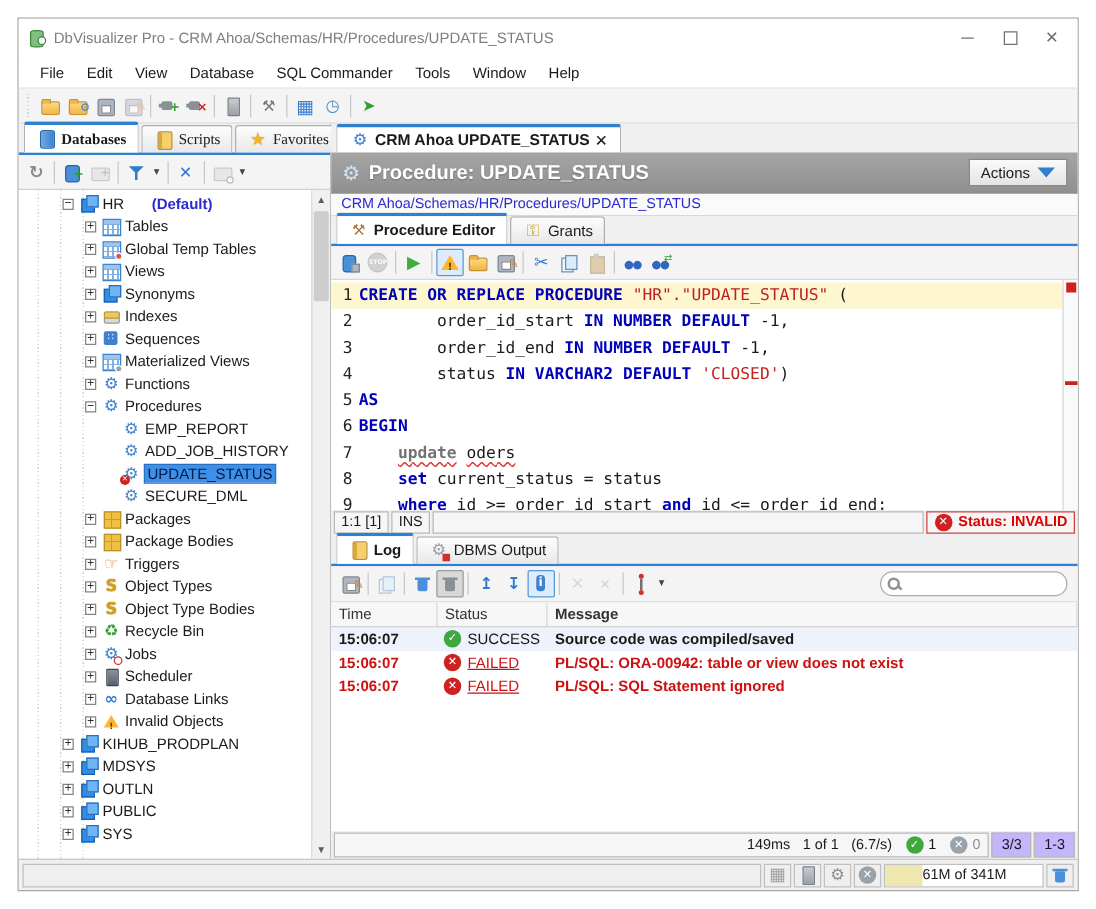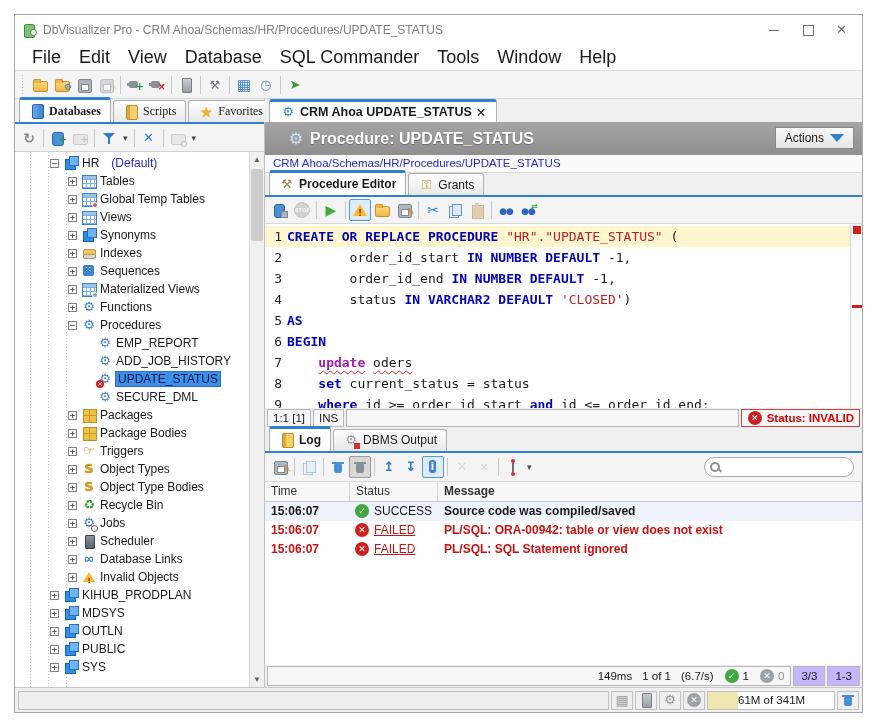--- a/index.html
+++ b/index.html
@@ -13,21 +13,21 @@
   .title-text { color:#7f7f7f; font-size:12px; margin-left:6px; flex:1; white-space:nowrap; overflow:hidden; }
   .win-btns { display:flex; gap:22px; margin-right:6px; color:#707070; }
   .wb { width:12px; height:12px; position:relative; cursor:default; }
   .wb-min::before { content:""; position:absolute; left:1px; top:6px; width:10px; height:1px; background:#707070; }
   .wb-max::before { content:""; position:absolute; left:1px; top:1px; width:9px; height:9px; border:1px solid #707070; }
   .wb-close { font-size:13px; line-height:12px; }
   .app-icon { width:14px; height:14px; position:relative; }
   .app-icon::before { content:""; position:absolute; left:1px; top:1px; width:9px; height:12px; background:#7fc07f; border:1px solid #3a8a3a; border-radius:4px/2px; }
   .app-icon::after { content:""; position:absolute; right:0; bottom:1px; width:5px; height:5px; border:1px solid #3a8a3a; border-radius:50%; background:#fff; }
   .menubar { height:26px; background:#fff; border-bottom:1px solid #e0e0e0; display:flex; align-items:center; padding-left:8px; flex:0 0 auto; }
-  .menu-item { padding:4px 9px; font-size:18px; cursor:default; }
+  .menu-item { padding:4px 9px; font-size:12px; cursor:default; }
   .toolbar { height:28px; background:#f4f4f4; border-bottom:1px solid #d8d8d8; display:flex; align-items:center; padding-left:2px; flex:0 0 auto; }
   .grip { width:6px; height:20px; margin:0 3px; background:repeating-linear-gradient(to bottom,#c0c0c0 0 1px,transparent 1px 3px); background-size:1px 100%; background-position:2px 0; background-repeat:repeat-y; }
 
   .tool { width:22px; height:22px; display:inline-flex; align-items:center; justify-content:center; border:1px solid transparent; border-radius:2px; cursor:default; position:relative; }
   .tool.toggled { border-color:#5599dd; background:#ddebfa; }
   .tool.pressed { border-color:#9a9a9a; background:#d8d8d8; }
   .tool.dis { opacity:.45; }
   .sep { width:1px; height:18px; background:#c8c8c8; margin:0 3px; }
   .dd { font-size:9px; color:#444; padding:0 3px; cursor:default; }
 
@@ -149,46 +149,46 @@
 
   .tree-toolbar { height:28px; background:#f4f4f4; border-bottom:1px solid #d0d0d0; display:flex; align-items:center; padding-left:3px; flex:0 0 auto; }
   .tree-wrap { flex:1; display:flex; min-height:0; background:#fff; }
   .tree { flex:1; overflow:hidden; padding-top:2px; position:relative;
     background-image:repeating-linear-gradient(to bottom,#cccccc 0 1px,rgba(0,0,0,0) 1px 3px),repeating-linear-gradient(to bottom,#cccccc 0 1px,rgba(0,0,0,0) 1px 3px),repeating-linear-gradient(to bottom,#cccccc 0 1px,rgba(0,0,0,0) 1px 3px);
     background-size:1px 100%,1px 100%,1px 100%; background-position:15px 0,33px 0,51px 0; background-repeat:no-repeat; }
   .trow { display:flex; align-items:center; height:18px; white-space:nowrap; cursor:default; }
   .exp { width:9px; height:9px; flex:0 0 auto; border:1px solid #848484; background:#fff; font-size:9px; line-height:7px; text-align:center; color:#333; margin-right:4px; font-family:"DejaVu Sans Mono",monospace; }
   .trow .lbl { margin-left:3px; }
   .trow.sel .lbl { background:#3d8fe8; color:#001a4d; padding:0 2px; outline:1px solid #2a6fc0; }
-  .trow .sfx { color:#2a2ad0; margin-left:12px; }
+  .trow .sfx { color:#2a2ad0; margin-left:22px;font-weight:bold; }
   .scrollbar { width:15px; flex:0 0 auto; background:#f0f0f0; border-left:1px solid #d8d8d8; display:flex; flex-direction:column; }
   .sb-btn { height:15px; text-align:center; font-size:8px; color:#606060; line-height:15px; background:#f0f0f0; cursor:default; }
   .sb-track { flex:1; position:relative; }
   .sb-thumb { position:absolute; left:1px; right:1px; top:2px; height:72px; background:#cdcdcd; border-radius:2px; }
 
   
   .doc-tabs { display:flex; align-items:flex-end; height:23px; padding-left:4px; background:#f0f0f0; flex:0 0 auto; }
   .doc-tab { display:flex; align-items:center; gap:4px; height:23px; padding:0 10px; border:1px solid #b0b0b0; border-bottom:none; border-top:3px solid #2f80cf; border-radius:3px 3px 0 0; background:#fff; font-weight:bold; font-size:12.5px; cursor:default; }
-  .proc-header { height:33px; background:linear-gradient(#a5a5a5,#8f8f8f); display:flex; align-items:center; padding:0 23px; position:relative; flex:0 0 auto; }
+  .proc-header { height:33px; background:linear-gradient(#a5a5a5,#8f8f8f); display:flex; align-items:center; padding:0 8px; position:relative; flex:0 0 auto; }
   .proc-title { color:#fff; font-weight:bold; font-size:16px; margin-left:6px; text-shadow:0 1px 1px #6a6a6a; }
   .actions-btn { position:absolute; right:8px; top:5px; display:flex; align-items:center; gap:6px; background:linear-gradient(#fafafa,#e4e4e4); border:1px solid #888; padding:3px 9px; font-size:12px; cursor:default; }
   .actions-btn .tri { width:0; height:0; border-left:7px solid transparent; border-right:7px solid transparent; border-top:8px solid #2f80cf; }
   .breadcrumb { height:18px; background:#fafafa; color:#2a2ad0; font-size:11.5px; padding:2px 8px; border-bottom:1px solid #d8d8d8; flex:0 0 auto; }
   .etabs { display:flex; align-items:flex-end; height:24px; padding-left:4px; background:#f0f0f0; border-bottom:2px solid #2f80cf; flex:0 0 auto; }
   .editor-toolbar { height:27px; background:#f4f4f4; border-bottom:1px solid #d8d8d8; display:flex; align-items:center; padding-left:4px; flex:0 0 auto; }
 
   .code-area { flex:1; background:#fff; display:flex; min-height:0; font-family:"DejaVu Sans Mono","Liberation Mono",monospace; font-size:13px; }
   .code-lines { flex:1; overflow:hidden; padding-top:2px; }
   .cl { display:flex; height:21px; line-height:21px; white-space:pre; }
   .cl.hl { background:#fdf6cf; }
   .ln { width:22px; text-align:right; padding-right:5px; color:#222; flex:0 0 auto; }
   .k { color:#0000b8; font-weight:bold; }
   .s { color:#c02020; }
   .p { color:#1a1a1a; }
-  .ek { color:#a21caf; font-weight:bold; text-decoration:underline wavy #e03030 1px; text-underline-offset:3px; }
+  .ek { color:#737373; font-weight:bold; text-decoration:underline wavy #e03030 1px; text-underline-offset:3px; }
   .ep { color:#1a1a1a; text-decoration:underline wavy #e03030 1px; text-underline-offset:3px; }
   .err-stripe { width:12px; flex:0 0 auto; border-left:1px solid #d8d8d8; position:relative; background:#fafafa; }
   .err-mark1 { position:absolute; top:2px; left:2px; width:8px; height:8px; background:#d02020; }
   .err-mark2 { position:absolute; top:44%; left:1px; width:10px; height:3px; background:#d02020; }
 
   .edit-status { height:20px; display:flex; gap:2px; padding:1px 2px; background:#f0f0f0; flex:0 0 auto; }
   .es-cell { border:1px solid #b8b8b8; background:#f6f6f6; padding:1px 5px; font-size:11.5px; display:flex; align-items:center; gap:4px; }
   .es-fill { flex:1; }
   .es-invalid { border-color:#d04040; color:#e00000; font-weight:bold; }
 

